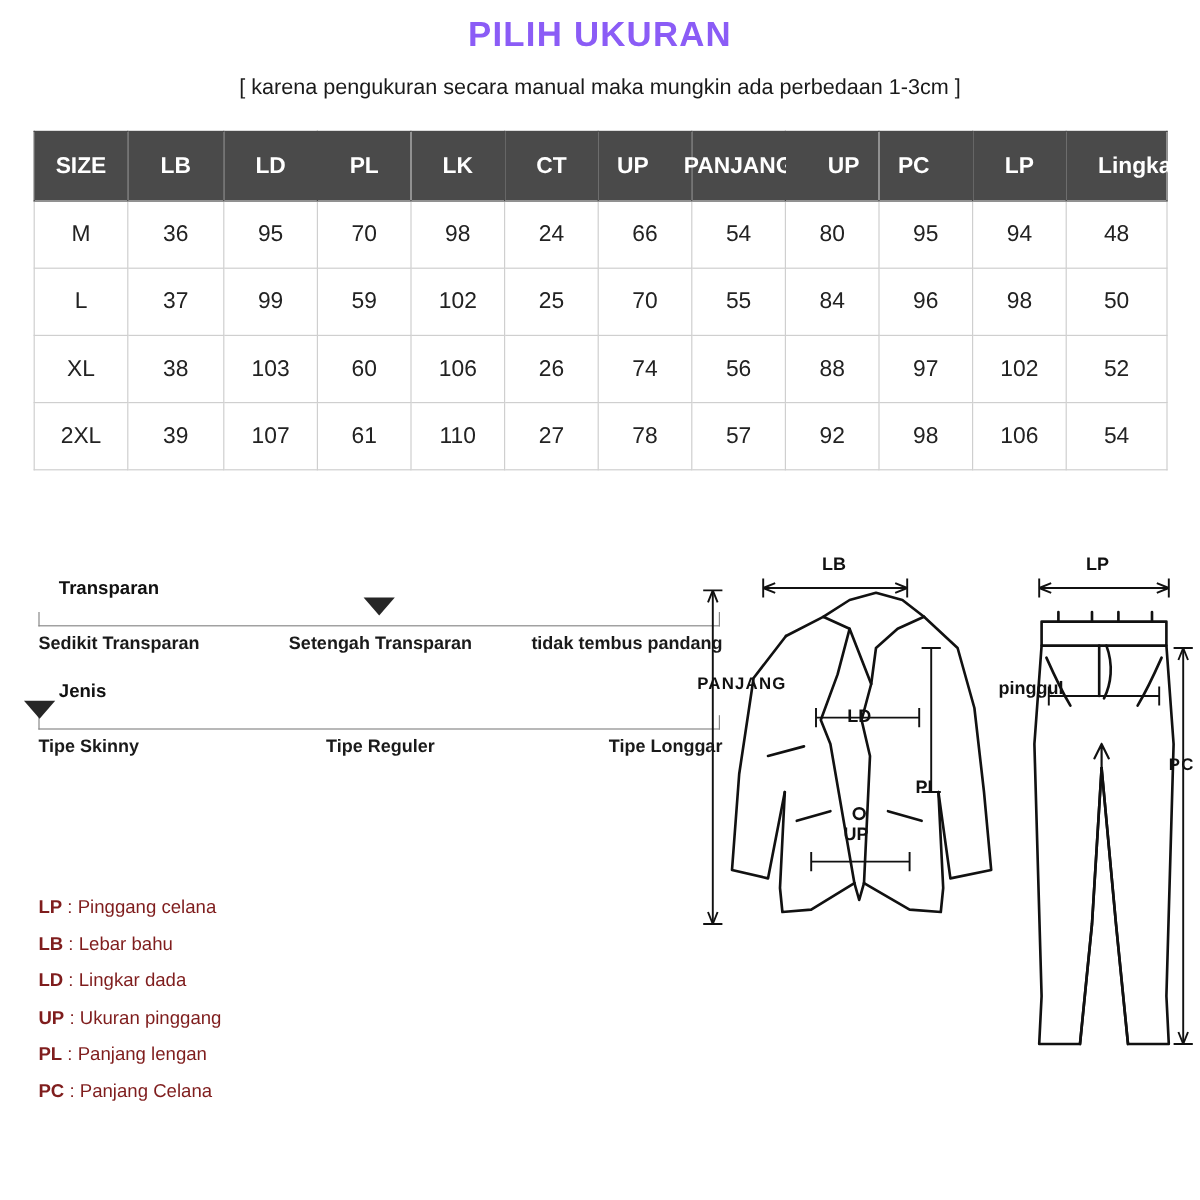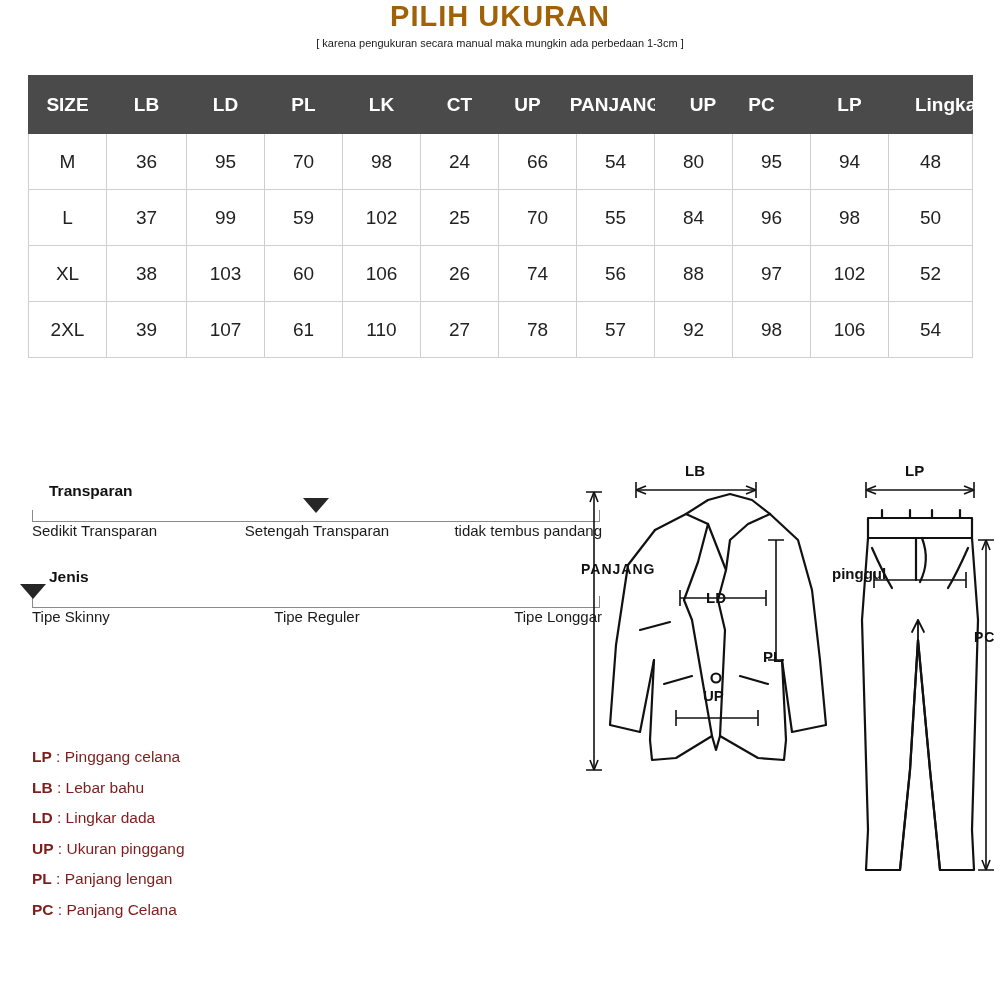--- a/index.html
+++ b/index.html
@@ -11,26 +11,27 @@
     color: #1a1a1a;
   }
   .page { position: relative; width: 1000px; height: 1000px; overflow: hidden; }
 
   
   .title {
     text-align: center;
     font-size: 29px;
     font-weight: bold;
     letter-spacing: 1px;
-    color: #a16207;
+    margin-top: 13px;
+    color: #8b5cf6;
   }
   .subtitle {
     text-align: center;
-    font-size: 11px;
-    margin-top: 4px;
+    font-size: 18px;
+    margin-top: 16px;
     color: #1a1a1a;
   }
 
   
   .table-wrap { margin: 26px 28px 0 28px; }
   table.size-table {
     width: 944px;
     border-collapse: collapse;
     table-layout: fixed;
   }
@@ -94,23 +95,25 @@
   .marker {
     position: absolute;
     top: -12px;
     width: 0; height: 0;
     border-left: 13px solid transparent;
     border-right: 13px solid transparent;
     border-top: 15px solid #262626;
   }
   .scale-ticks {
     position: relative;
+    margin-top: 6px;
     height: 22px;
     font-size: 15px;
     color: #1a1a1a;
+    font-weight: bold;
   }
   .tick { position: absolute; white-space: nowrap; }
   .tick.left { left: 0; }
   .tick.mid { left: 50%; transform: translateX(-50%); text-align: right; }
   .tick.right { right: 0; }
 
   
   .legend {
     position: absolute;
     left: 32px;

